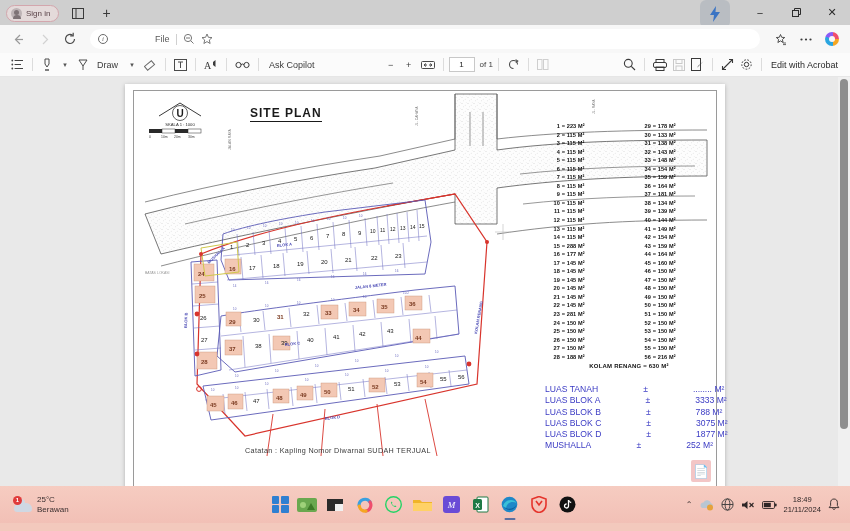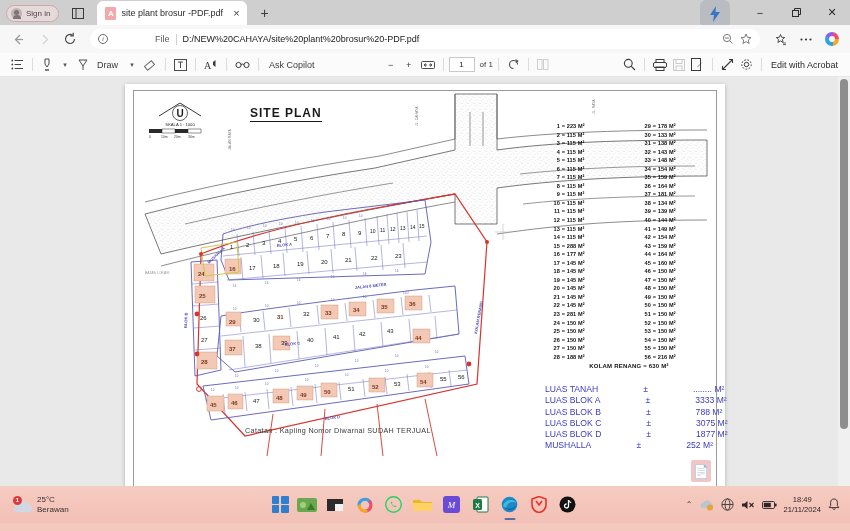--- a/index.html
+++ b/index.html
@@ -167,21 +167,21 @@
   .luas {
     position:absolute; left: 420px; top: 300px; width: 168px;
     color:#3b3bc4; font-size: 8.6px; line-height: 11.3px;
     font-family:"Liberation Sans", sans-serif;
   }
   .luas-row { display:flex; white-space:nowrap;gap:45px; }
   .luas-row .lbl { width: 96px; }
   .luas-row .pm { width: 10px; }
   .luas-row .val { flex:1; text-align:right; }
   .catatan {
-    position:absolute; left: 120px; top: 342px; font-size: 7.2px;
+    position:absolute; left: 120px; top: 362px; font-size: 7.2px;
     color:#3a3a3a; letter-spacing:.35px; white-space:nowrap;
   }
   .title-site {
     position:absolute; left: 125px; top: 22px;
     font-size: 12px; font-weight: bold; color:#1a1a1a;
     letter-spacing: 1px; border-bottom: 1.3px solid #1a1a1a; padding-bottom:1px;
   }
   .compass {
     position:absolute; left: 22px; top: 14px; width: 78px; height: 44px;
   }
@@ -251,25 +251,20 @@
       <span class="signin-avatar"></span>
       <span>Sign in</span>
     </div>
     <div class="tabstrip-icon-btn">
       <svg width="12" height="11" viewBox="0 0 12 11">
         <rect x="0.5" y="0.5" width="11" height="10" fill="none" stroke="#3a3a3a"></rect>
         <line x1="4" y1="0.5" x2="4" y2="10.5" stroke="#3a3a3a"></line>
       </svg>
     </div>
 
-    <div class="tab">
-      <span class="tab-favicon"></span>
-      <span class="tab-title">site plant brosur -PDF.pdf</span>
-      <span class="tab-close">×</span>
-    </div>
     <div class="newtab">+</div>
 
     <div class="tabstrip-spacer"></div>
     <div class="drag-badge">
       <svg width="14" height="16" viewBox="0 0 14 16">
         <path d="M8 0 L2 9 H6 L5 16 L12 6 H7.5 Z" fill="#3a74c4"></path>
       </svg>
     </div>
 
     <div class="wincontrols">
@@ -300,21 +295,20 @@
       <svg width="14" height="14" viewBox="0 0 14 14">
         <path d="M11.5 7 A4.5 4.5 0 1 1 9.6 3.3" fill="none" stroke="#4a4a4a" stroke-width="1.2"></path>
         <path d="M10.2 0.8 L10.2 3.8 L7.2 3.8" fill="none" stroke="#4a4a4a" stroke-width="1.2"></path>
       </svg>
     </div>
 
     <div class="omnibox">
       <span class="info-circle">i</span>
       <span class="file-lbl">File</span>
       <span class="vdiv"></span>
-      <span class="url">D:/NEW%20CAHAYA/site%20plant%20brosur%20-PDF.pdf</span>
       <span class="omnibox-right">
         <svg width="12" height="12" viewBox="0 0 12 12">
           <circle cx="5" cy="5" r="3.6" fill="none" stroke="#777" stroke-width="1"></circle>
           <line x1="3" y1="5" x2="7" y2="5" stroke="#777" stroke-width="1"></line>
           <line x1="7.7" y1="7.7" x2="10.5" y2="10.5" stroke="#777" stroke-width="1"></line>
         </svg>
         <svg width="12" height="12" viewBox="0 0 12 12">
           <path d="M6 1 L7.4 4.3 L11 4.6 L8.3 7 L9.1 10.5 L6 8.6 L2.9 10.5 L3.7 7 L1 4.6 L4.6 4.3 Z" fill="none" stroke="#6b6b6b" stroke-width="0.9"></path>
         </svg>
       </span>

